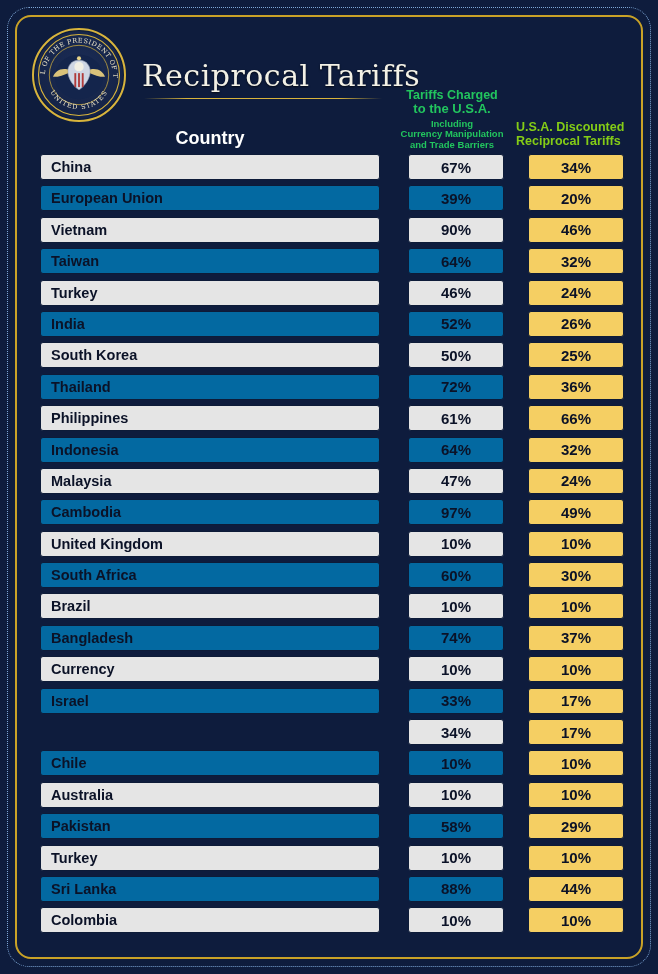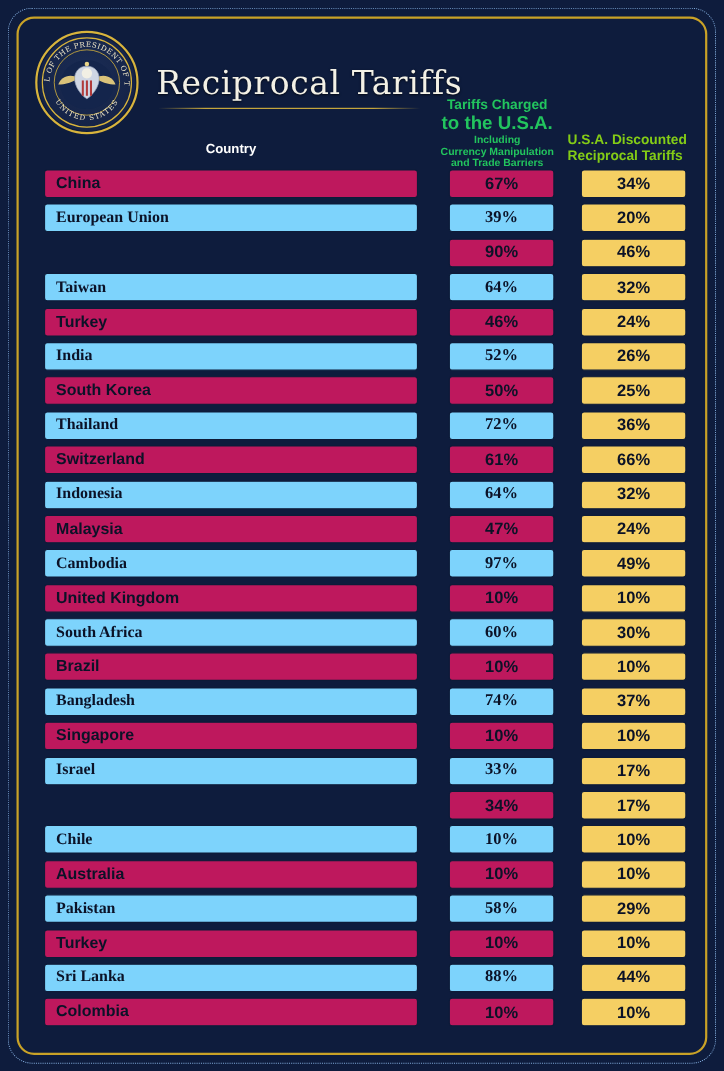--- a/index.html
+++ b/index.html
@@ -86,34 +86,34 @@
     background: linear-gradient(to right, rgba(216,180,60,0), #d8b43c 18%, #d8b43c 82%, rgba(216,180,60,0));
   }
 
   .col-head-country {
     position: absolute;
     left: 20px;
     top: 108px;
     width: 340px;
     text-align: center;
     color: #ffffff;
-    font-size: 12px;
+    font-size: 18px;
     font-weight: bold;
   }
   .col-head-charged {
     position: absolute;
     left: 374px;
     top: 68px;
     width: 116px;
     text-align: center;
     color: #22c55e;
     line-height: 1.12;
   }
   .col-head-charged .l1 { font-size: 12.5px; font-weight: bold; }
-  .col-head-charged .l2 { font-size: 17px; font-weight: bold; }
+  .col-head-charged .l2 { font-size: 13px; font-weight: bold; }
   .col-head-charged .l3 { font-size: 9.5px; font-weight: bold; margin-top: 2px; }
   .col-head-charged .l4 { font-size: 9.5px; font-weight: bold; }
   .col-head-charged .l5 { font-size: 9.5px; font-weight: bold; }
 
   .col-head-discount {
     position: absolute;
     left: 496px;
     top: 100px;
     width: 122px;
     text-align: left;
@@ -162,22 +162,22 @@
     font-weight: bold;
   }
   .cell-discount {
     left: 508px;
     width: 96px;
     justify-content: center;
     color: #0b1227;
     font-size: 15px;
     font-weight: bold;
   }
-  .bg-blue { background: #be185d; }
-  .bg-white { background: #7dd3fc; font-family: Liberation Serif, serif; }
+  .bg-blue { background: #e5e5e5; }
+  .bg-white { background: #0369a1; }
   .bg-gold { background: #f5cf63; }
 </style>
 </head>
 <body>
 
 <div id="board">
   <div id="outer-border"></div>
   <div id="inner-border"></div>
 
   <div id="content">
@@ -236,20 +236,21 @@
           <div class="cell cell-country bg-blue">China</div>
           <div class="cell cell-charged bg-blue">67%</div>
           <div class="cell cell-discount bg-gold">34%</div>
         </div>
         <div class="row">
           <div class="cell cell-country bg-white">European Union</div>
           <div class="cell cell-charged bg-white">39%</div>
           <div class="cell cell-discount bg-gold">20%</div>
         </div>
         <div class="row">
+          <div class="cell cell-country bg-blue">Vietnam</div>
           <div class="cell cell-charged bg-blue">90%</div>
           <div class="cell cell-discount bg-gold">46%</div>
         </div>
         <div class="row">
           <div class="cell cell-country bg-white">Taiwan</div>
           <div class="cell cell-charged bg-white">64%</div>
           <div class="cell cell-discount bg-gold">32%</div>
         </div>
         <div class="row">
           <div class="cell cell-country bg-blue">Turkey</div>
@@ -265,21 +266,21 @@
           <div class="cell cell-country bg-blue">South Korea</div>
           <div class="cell cell-charged bg-blue">50%</div>
           <div class="cell cell-discount bg-gold">25%</div>
         </div>
         <div class="row">
           <div class="cell cell-country bg-white">Thailand</div>
           <div class="cell cell-charged bg-white">72%</div>
           <div class="cell cell-discount bg-gold">36%</div>
         </div>
         <div class="row">
-          <div class="cell cell-country bg-blue">Switzerland</div>
+          <div class="cell cell-country bg-blue">Philippines</div>
           <div class="cell cell-charged bg-blue">61%</div>
           <div class="cell cell-discount bg-gold">66%</div>
         </div>
         <div class="row">
           <div class="cell cell-country bg-white">Indonesia</div>
           <div class="cell cell-charged bg-white">64%</div>
           <div class="cell cell-discount bg-gold">32%</div>
         </div>
         <div class="row">
           <div class="cell cell-country bg-blue">Malaysia</div>
@@ -305,21 +306,21 @@
           <div class="cell cell-country bg-blue">Brazil</div>
           <div class="cell cell-charged bg-blue">10%</div>
           <div class="cell cell-discount bg-gold">10%</div>
         </div>
         <div class="row">
           <div class="cell cell-country bg-white">Bangladesh</div>
           <div class="cell cell-charged bg-white">74%</div>
           <div class="cell cell-discount bg-gold">37%</div>
         </div>
         <div class="row">
-          <div class="cell cell-country bg-blue">Singapore</div>
+          <div class="cell cell-country bg-blue">Currency</div>
           <div class="cell cell-charged bg-blue">10%</div>
           <div class="cell cell-discount bg-gold">10%</div>
         </div>
         <div class="row">
           <div class="cell cell-country bg-white">Israel</div>
           <div class="cell cell-charged bg-white">33%</div>
           <div class="cell cell-discount bg-gold">17%</div>
         </div>
         <div class="row">
           <div class="cell cell-charged bg-blue">34%</div>

